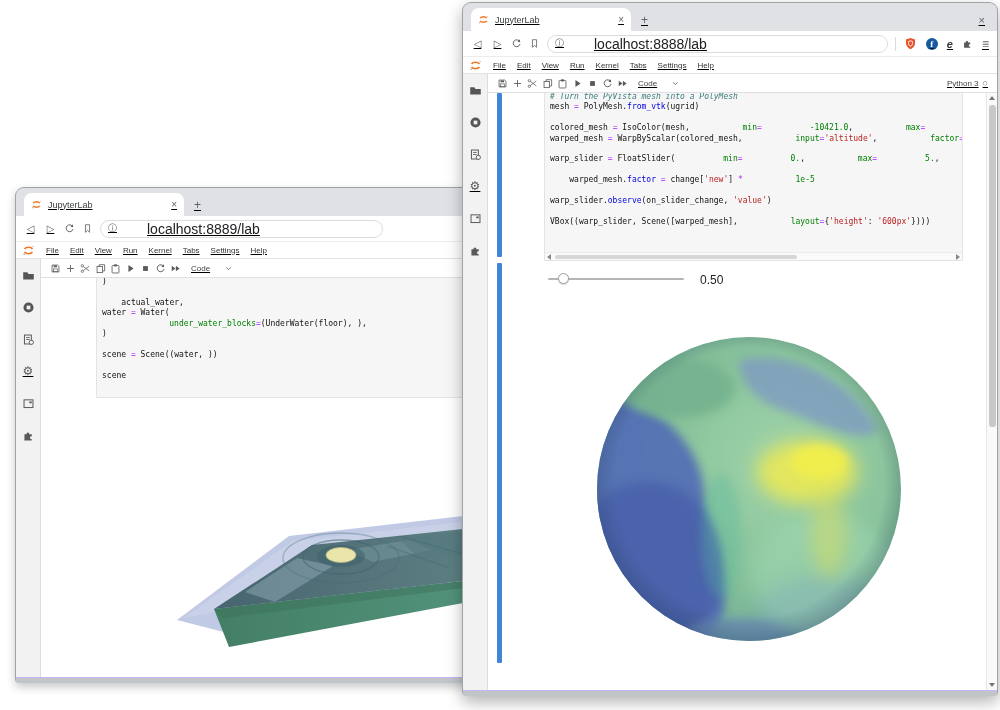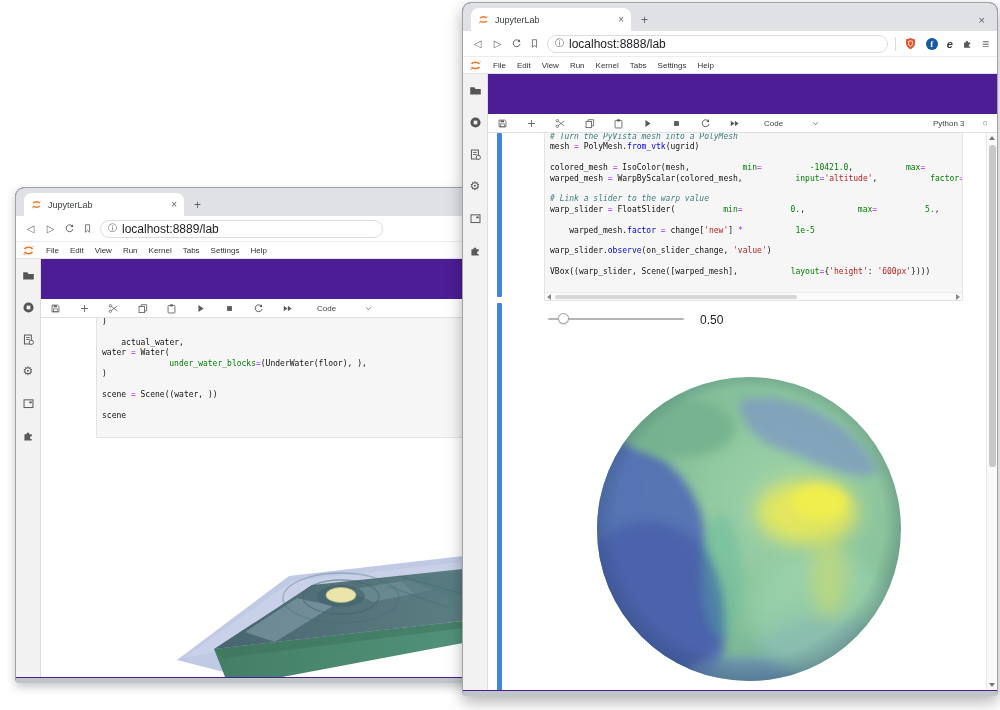--- a/index.html
+++ b/index.html
@@ -1,51 +1,51 @@
 <!DOCTYPE html>
 <html><head>
 <meta charset="utf-8">
 <style>
   * { margin:0; padding:0; box-sizing:border-box; }
   html,body { width:1000px; height:710px; background:#ffffff; font-family:"Liberation Sans",sans-serif; overflow:hidden; }
   .stage { position:relative; width:1000px; height:710px; }
 
   
-  .bwin { position:absolute; background:#4c1d95; border:1px solid #9fa3a6; border-bottom:5px solid #c2c5c8;
-          border-radius:9px 9px 4px 4px; box-shadow:0 6px 16px rgba(0,0,0,.30); overflow:hidden; }
+  .bwin { position:absolute; background:#c4b5fd; border:1px solid #9fa3a6; border-bottom:5px solid #c2c5c8;
+          border-radius:9px 9px 4px 4px; box-shadow:0 6px 16px rgba(0,0,0,.30); overflow:hidden;text-decoration:underline; }
   .tabstrip { height:28px; background:#dfe1e5; display:flex; align-items:flex-end; padding:0 8px; }
   .tab { width:160px; height:23px; background:#fff; border-radius:8px 8px 0 0; display:flex; align-items:center;
          padding:0 7px; gap:6px; }
   .tab-title { flex:1; font-size:9px; color:#3c4043; white-space:nowrap; overflow:hidden; }
   .tab-close { font-size:10px; color:#5f6368; line-height:1; }
   .newtab { font-size:12px; color:#5f6368; margin:0 0 4px 10px; }
   .winclose { margin-left:auto; margin-bottom:5px; font-size:11px; color:#5f6368; padding-right:4px; }
   .urlrow { height:26px; background:#fff; display:flex; align-items:center; padding:0 8px; gap:7px;
             border-bottom:1px solid #ececec; }
   .navic { width:13px; height:13px; color:#5f6368; font-size:10px; line-height:13px; text-align:center; flex:0 0 auto; }
   .urlfield { flex:1; height:18px; border:1px solid #dadce0; border-radius:10px; display:flex; align-items:center;
               padding:0 7px; gap:5px; min-width:0; }
   .urlinfo { font-size:9px; color:#5f6368; }
-  .urltext { font-size:12px; color:#202124; white-space:nowrap; overflow:hidden; }
+  .urltext { font-size:14px; color:#202124; white-space:nowrap; overflow:hidden;margin-left:25px; }
   .extbar { display:flex; align-items:center; gap:9px; padding-left:8px; border-left:1px solid #dadce0; }
   .ext-f { width:12px; height:12px; border-radius:50%; background:#17599e; color:#fff; font-size:9px; font-weight:bold;
            font-family:"Liberation Serif",serif; text-align:center; line-height:12px; }
   .ext-e { font-size:11px; font-weight:bold; font-style:italic; color:#3a3a3a; line-height:12px; }
   .hamb { font-size:12px; color:#5f6368; }
 
   
   .menubar { height:17px; background:#fff; border-bottom:1px solid #e4e4e4; display:flex; align-items:center;
              padding:0 6px; gap:11px; }
   .menu-item { font-size:8px; color:#333; }
   .jlbody { display:flex; align-items:stretch; }
   .sidebar { width:25px; background:#f2f2f2; border-right:1px solid #ddd; display:flex; flex-direction:column;
              align-items:center; padding-top:10px; gap:19px; flex:0 0 auto; }
   .jlmain { flex:1; display:flex; flex-direction:column; min-width:0; }
   .nbtoolbar { height:19px; background:#fff; border-bottom:1px solid #e0e0e0; display:flex; align-items:center;
-               padding:0 9px; gap:18px; flex:0 0 auto;margin-top:40px; }
+               padding:0 9px; gap:4px; flex:0 0 auto; }
   .tbtxt { font-size:8px; color:#444; }
   .kstat { font-size:9px; color:#757575; }
   .content { position:relative; flex:1; background:#fff; overflow:hidden; }
 
   .icon13 { width:13px; height:13px; display:block; }
   .icon11 { width:11px; height:11px; display:block; }
   .icon9 { width:9px; height:9px; display:block; }
   .gearglyph { font-size:12px; color:#5a5a5a; line-height:13px; }
 
   
@@ -427,21 +427,20 @@
           <div class="collapser" style="left:9px; top:170px; height:400px;"></div>
 
           <div class="codecell" style="left:56px; top:-6px; width:419px; height:174px;">
             <div class="codepad">
                 <div class="cl"><span class="tk-c"># Turn the PyVista mesh into a PolyMesh</span></div>
                 <div class="cl"><span class="tk-p">mesh </span><span class="tk-o">=</span><span class="tk-p"> PolyMesh.</span><span class="tk-f">from_vtk</span><span class="tk-p">(ugrid)</span></div>
                 <div class="cl">&nbsp;</div>
                 <div class="cl"><span class="tk-p">colored_mesh </span><span class="tk-o">=</span><span class="tk-p"> IsoColor(mesh, </span><span class="tk-n">min</span><span class="tk-o">=</span><span class="tk-n">-10421.0</span><span class="tk-p">, </span><span class="tk-n">max</span><span class="tk-o">=</span><span class="tk-n">6527.0</span><span class="tk-p">)</span></div>
                 <div class="cl"><span class="tk-p">warped_mesh </span><span class="tk-o">=</span><span class="tk-p"> WarpByScalar(colored_mesh, </span><span class="tk-n">input</span><span class="tk-o">=</span><span class="tk-s">'altitude'</span><span class="tk-p">, </span><span class="tk-n">factor</span><span class="tk-o">=</span><span class="tk-n">0.5e-5</span><span class="tk-p">)</span></div>
                 <div class="cl">&nbsp;</div>
-                <div class="cl"><span class="tk-c"># Link a slider to the warp value</span></div>
                 <div class="cl"><span class="tk-p">warp_slider </span><span class="tk-o">=</span><span class="tk-p"> FloatSlider(</span><span class="tk-n">min</span><span class="tk-o">=</span><span class="tk-n">0.</span><span class="tk-p">, </span><span class="tk-n">max</span><span class="tk-o">=</span><span class="tk-n">5.</span><span class="tk-p">, </span><span class="tk-n">value</span><span class="tk-o">=</span><span class="tk-n">0.5</span><span class="tk-p">)</span></div>
                 <div class="cl">&nbsp;</div>
                 <div class="cl"><span class="tk-p">    warped_mesh.</span><span class="tk-f">factor</span><span class="tk-p"> </span><span class="tk-o">=</span><span class="tk-p"> change[</span><span class="tk-s">'new'</span><span class="tk-p">] </span><span class="tk-o">*</span><span class="tk-p"> </span><span class="tk-n">1e-5</span></div>
                 <div class="cl">&nbsp;</div>
                 <div class="cl"><span class="tk-p">warp_slider.</span><span class="tk-f">observe</span><span class="tk-p">(on_slider_change, </span><span class="tk-s">'value'</span><span class="tk-p">)</span></div>
                 <div class="cl">&nbsp;</div>
                 <div class="cl"><span class="tk-p">VBox((warp_slider, Scene([warped_mesh], </span><span class="tk-n">layout</span><span class="tk-o">=</span><span class="tk-p">{</span><span class="tk-s">'height'</span><span class="tk-p">: </span><span class="tk-s">'600px'</span><span class="tk-p">})))</span></div>
               </div>
             <div class="cellhscroll">
               <span class="tri tri-left"></span>

